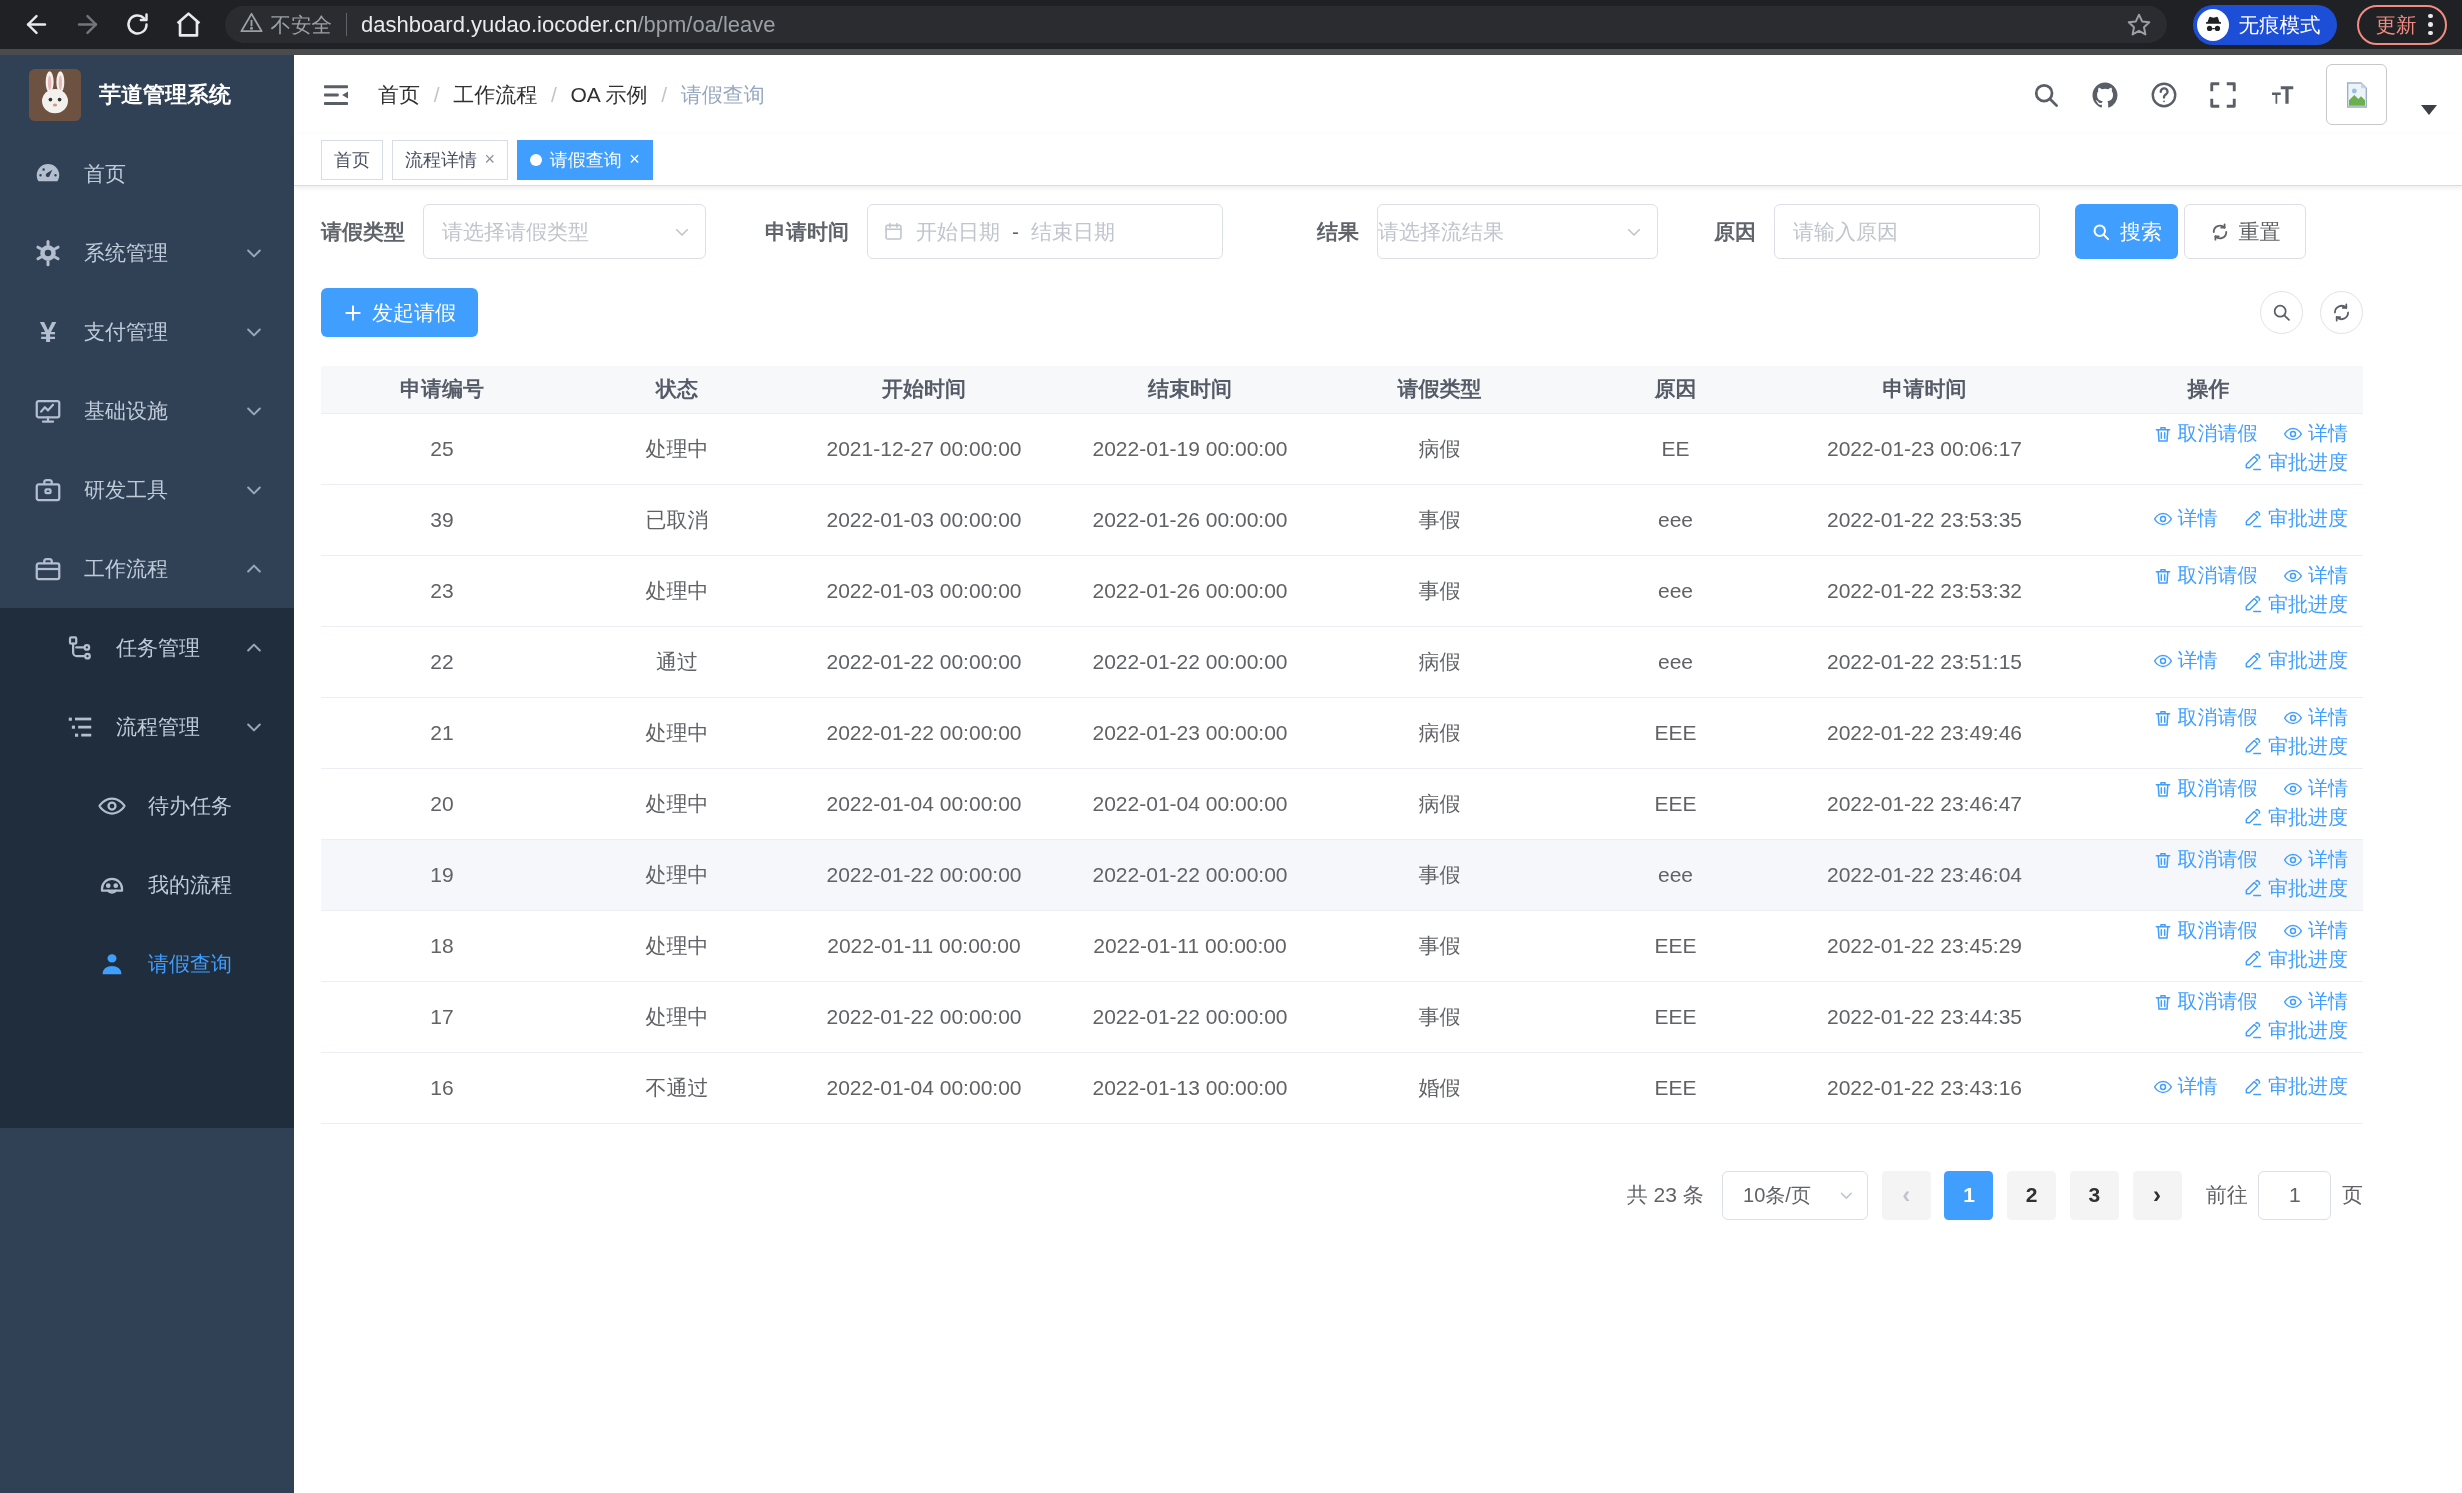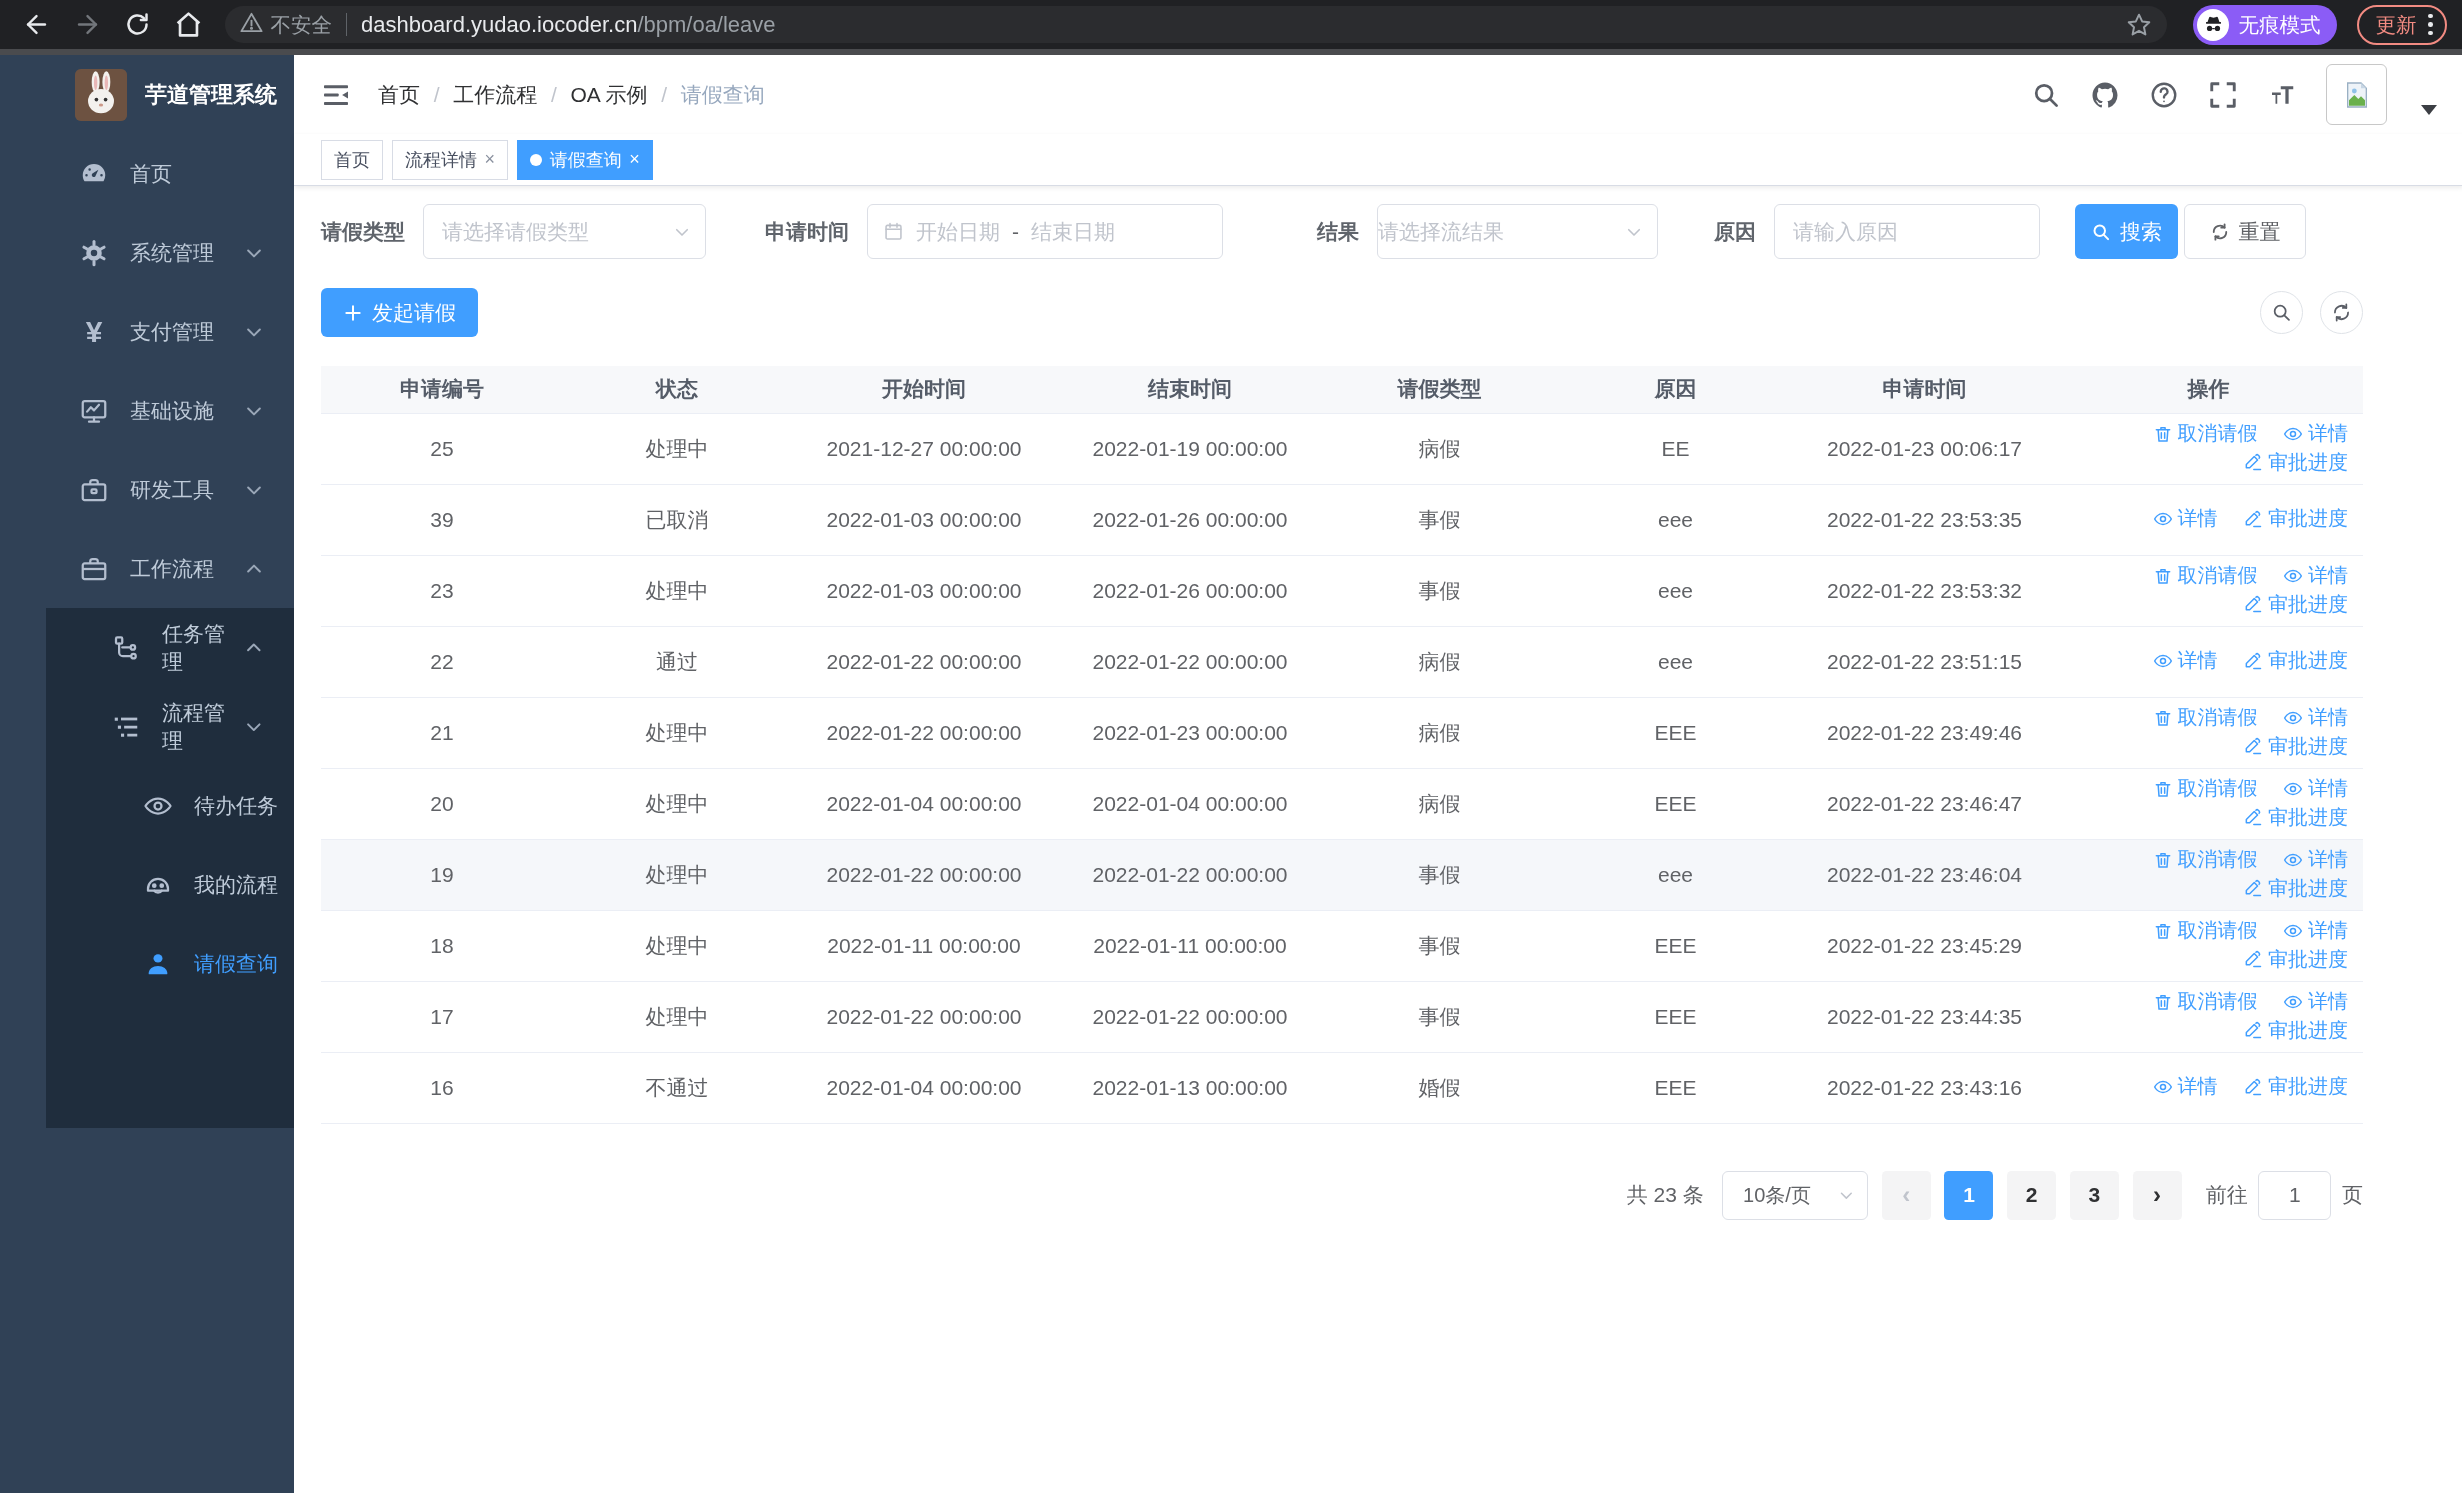--- a/index.html
+++ b/index.html
@@ -11,33 +11,33 @@
   .chrome { height:49px; background:#202124; display:flex; align-items:center; padding:0 15px; gap:7.6px; }
   .chrome-seam { height:6px; background:#4a4b4e; }
   .nav-ic { width:43px; height:43px; display:flex; align-items:center; justify-content:center; color:#e8eaed; font-size:27px; flex:0 0 auto; }
   .nav-ic.dim { color:#72767b; }
   .omnibox { flex:1; height:37px; background:#2b2c2f; border-radius:20px; display:flex; align-items:center; padding:0 15px; margin:0 7.6px; }
   .omni-warn { color:#9aa0a6; display:flex; gap:7.6px; font-size:20.5px; }
   .omni-sep { width:1.5px; height:23px; background:#5f6368; margin:0 13.7px; }
   .omni-host { color:#e8eaed; font-size:22px; }
   .omni-path { color:#9aa0a6; font-size:22px; }
   .omni-star { margin-left:auto; color:#9aa0a6; }
-  .incog-chip { height:40px; background:#8b5cf6; border-radius:21px; display:flex; align-items:center; gap:9px; padding:0 16.7px 0 4.6px; margin-left:10.6px; }
+  .incog-chip { height:40px; background:#1d4ed8; border-radius:21px; display:flex; align-items:center; gap:9px; padding:0 16.7px 0 4.6px; margin-left:10.6px; }
   .incog-circle { width:32px; height:32px; background:#fff; border-radius:50%; display:flex; align-items:center; justify-content:center; color:#202124; }
   .incog-label { color:#fff; font-size:20.5px; }
   .update-chip { height:40px; border:2.3px solid #f28b82; border-radius:21px; display:flex; align-items:center; gap:12px; padding:0 12px 0 16.7px; margin-left:12px; }
   .update-label { color:#f28b82; font-size:20.5px; }
   .vdots { color:#e8eaed; font-size:23px; letter-spacing:0; line-height:7.6px; display:flex; flex-direction:column; gap:3.8px; }
   .vdots i { width:4.6px; height:4.6px; background:#e8eaed; border-radius:50%; }
 
   
   .app { display:flex; height:1439px; }
 
   
-  .sidebar { width:294px; background:#304156; flex:0 0 auto; color:#bfcbd9;padding-left:46px; }
+  .sidebar { width:294px; background:#304156; flex:0 0 auto; color:#bfcbd9; }
   .logo-row { height:79px; display:flex; align-items:center; gap:18px; padding-left:29px; }
   .logo-img { width:52px; height:52px; border-radius:6px; overflow:hidden; flex:0 0 auto; }
   .logo-title { color:#fff; font-size:22px; font-weight:bold; }
   .mi { height:79px; display:flex; align-items:center; cursor:pointer; }
   .mi .mico { width:30px; height:30px; margin-right:21px; color:#b3becf; flex:0 0 auto; }
   .mi .mlbl { font-size:21px; }
   .mi .chev { margin-left:auto; margin-right:30px; color:#9aa7b8; width:20px; height:20px; }
   .mi.l1 { padding-left:33px; }
   .submenu { background:#1f2d3d; padding-bottom:125px; }
   .mi.l2 { padding-left:65px; }

